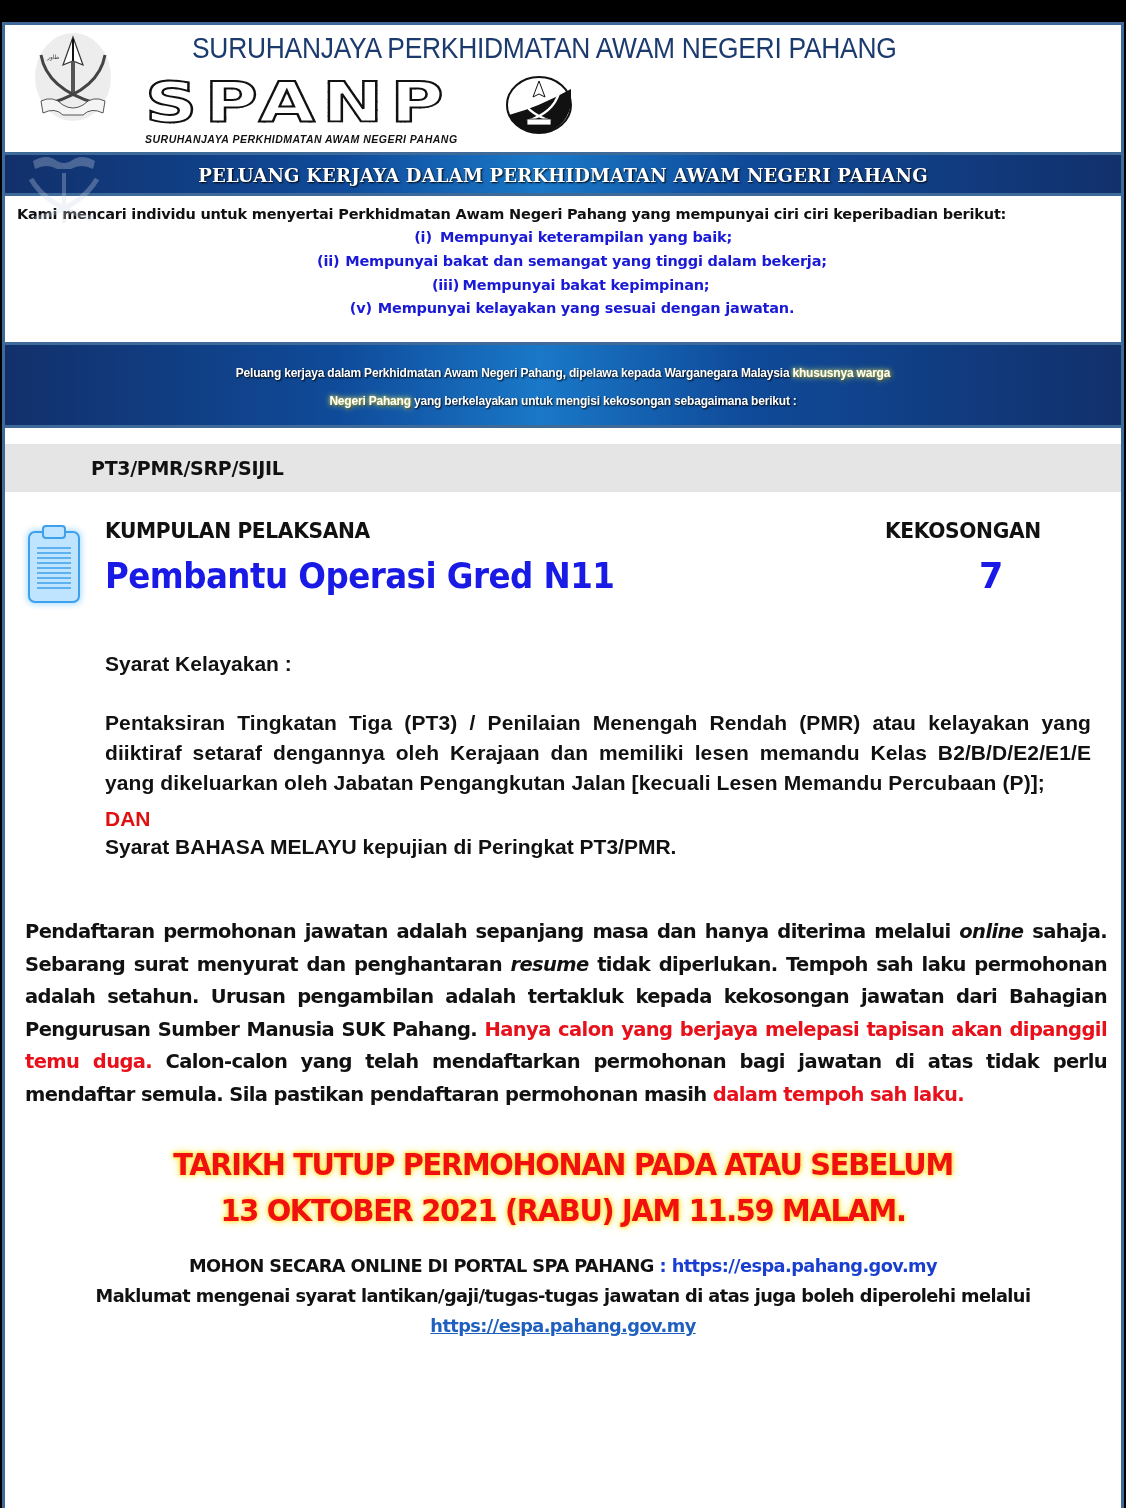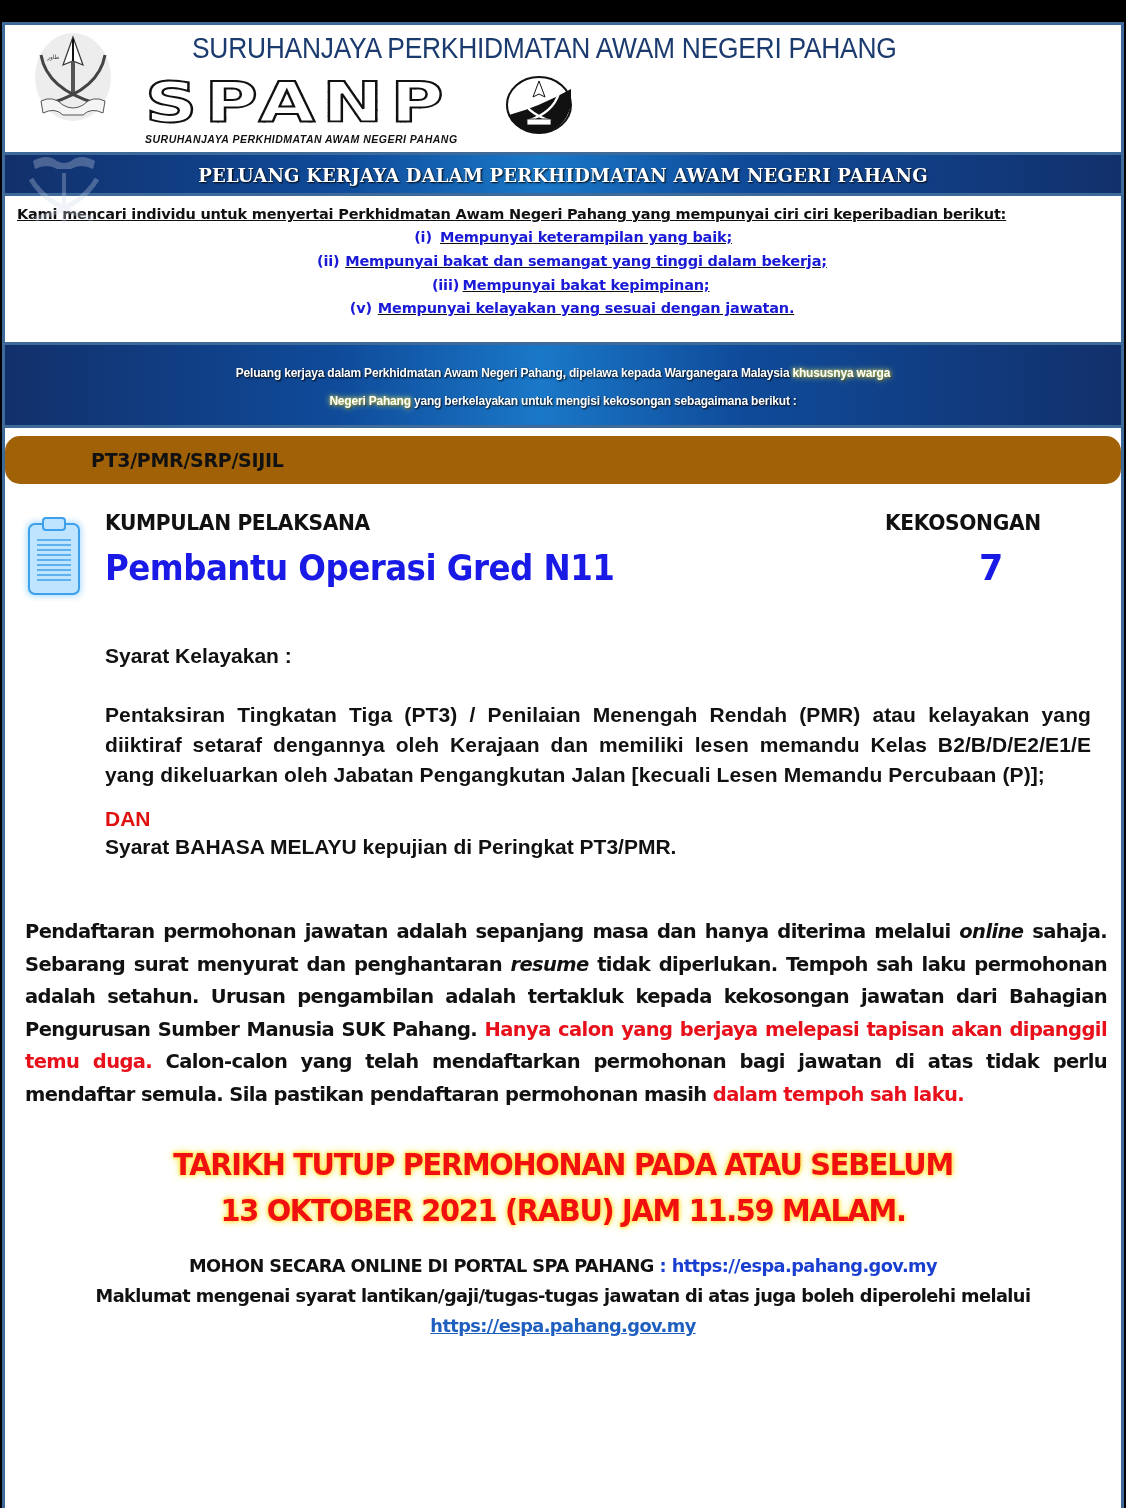--- a/index.html
+++ b/index.html
@@ -46,51 +46,51 @@
     }
     .banner-top { height: 44px; }
     .banner-top .banner-text {
       font-family: "DejaVu Serif", serif; font-weight: bold; font-size: 19px;
       line-height: 40px; letter-spacing: 0.2px;
       text-shadow: 1px 1px 2px #000;
       transform: scaleX(0.95);
     }
     .banner-watermark { position: absolute; left: 22px; top: -6px; width: 74px; height: 90px; opacity: 0.3; pointer-events: none; }
 
-    .intro { padding: 7px 0 0 12px; font-family: "DejaVu Sans", sans-serif; font-weight: bold; font-size: 14.5px; color: #111; text-decoration: underline; }
+    .intro { padding: 7px 0 0 12px; font-family: "DejaVu Sans", sans-serif; font-weight: bold; font-size: 14.5px; color: #111; }
     .intro-line { line-height: 23px; white-space: nowrap; letter-spacing: -0.2px; }
     .traits { list-style: none; font-family: "DejaVu Sans", sans-serif; font-weight: bold; font-size: 14.5px; color: #1a1ad6; text-align: center; }
     .traits li { line-height: 23.8px; white-space: nowrap; letter-spacing: -0.2px; }
     .traits .roman { display: inline-block; width: 34px; }
 
     .banner-mid { margin-top: 21px; height: 86px; padding-top: 14px; }
     .banner-mid .banner-text {
       font-family: "Liberation Sans", sans-serif; font-weight: bold; font-size: 12px;
       line-height: 28px; text-shadow: 1px 1px 2px #000; letter-spacing: -0.2px;
     }
     .hl { text-shadow: 0 0 6px #d8e070, 0 0 3px #bfc850, 1px 1px 2px #000; }
 
     
     .category-bar {
-      margin-top: 8px; height: 48px; background: #a16207;
+      margin-top: 16px; height: 48px; background: #e5e5e5;
       padding-left: 86px; font-family: "DejaVu Sans", sans-serif; font-weight: bold;
-      font-size: 19px; line-height: 48px; color: #111; letter-spacing: -0.3px; border-radius: 15px;
+      font-size: 19px; line-height: 48px; color: #111; letter-spacing: -0.3px;
     }
 
     .job { position: relative; height: 140px; }
     .clip-icon { position: absolute; left: 16px; top: 28px; width: 66px; height: 90px; }
     .group-label { position: absolute; left: 100px; top: 26px; font-family: "DejaVu Sans", sans-serif; font-weight: bold; font-size: 22px; color: #111; letter-spacing: -0.4px; transform: scaleX(0.92); transform-origin: left; }
     .job-title { position: absolute; left: 100px; top: 64px; font-family: "DejaVu Sans", sans-serif; font-weight: bold; font-size: 35px; color: #1a1ae6; letter-spacing: -0.6px; transform: scaleX(0.93); transform-origin: left; }
     .vacancy-label { position: absolute; left: 880px; top: 26px; font-family: "DejaVu Sans", sans-serif; font-weight: bold; font-size: 22px; color: #111; letter-spacing: -0.4px; transform: scaleX(0.92); transform-origin: left; }
     .vacancy-count { position: absolute; left: 974px; top: 64px; font-family: "DejaVu Sans", sans-serif; font-weight: bold; font-size: 35px; color: #1a1ae6; }
 
     .req { padding: 0 30px 0 100px; font-family: "Liberation Sans", sans-serif; font-weight: bold; font-size: 21px; color: #111; }
     .req-heading { margin-top: 18px; line-height: 28px; }
     .req-body { margin-top: 30px; line-height: 30px; text-align: justify; letter-spacing: 0.1px; }
-    .req-and { margin-top: 16px; color: #e01010; line-height: 26px; }
+    .req-and { margin-top: 8px; color: #e01010; line-height: 26px; }
     .req-extra { line-height: 30px; }
 
     .notes {
       margin-top: 54px; padding: 0 14px 0 20px;
       font-family: "DejaVu Sans", sans-serif; font-weight: bold; font-size: 19.5px;
       line-height: 32.5px; color: #111; text-align: justify; letter-spacing: -0.6px;
     }
     .red { color: #e8101a; }
 
     .deadline {

